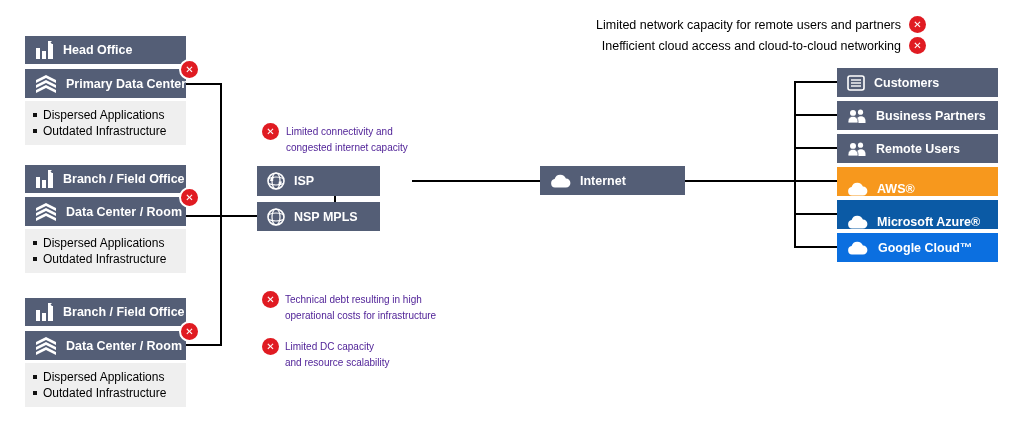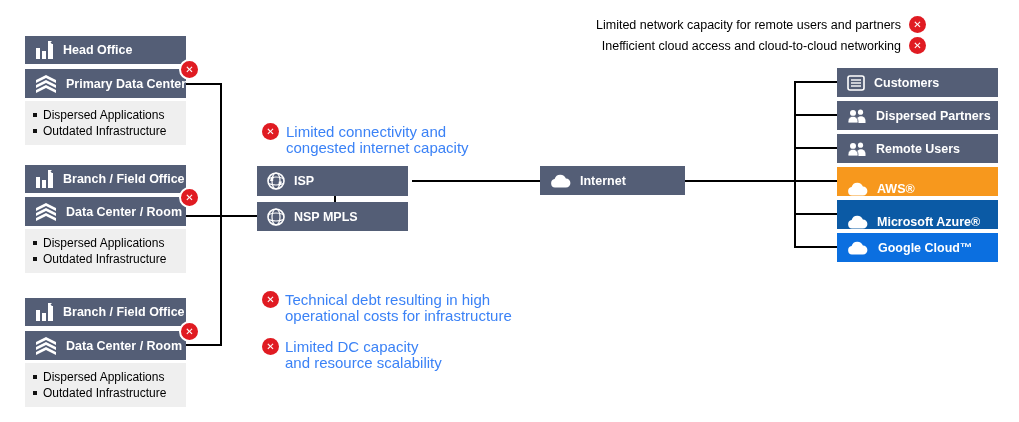--- a/index.html
+++ b/index.html
@@ -7,41 +7,41 @@
   body { font-family:"Liberation Sans","DejaVu Sans",sans-serif; }
   .canvas {
     position:relative; width:1019px; height:422px; background:#ffffff; overflow:hidden;
   }
   .node {
     position:absolute; display:flex; align-items:center; gap:9px;
     background:#545E76; color:#ffffff; font-weight:700; font-size:12.5px;
     height:29px; padding-left:10px; width:161px;
   }
   .node .lbl { white-space:nowrap; }
-  .node.mid { width:151px; }
+  .node.mid { width:123px; }
   .node.inet { width:145px; }
   .node.aws { background:#F7981D; }
   .node.azure { background:#0B5AA5; }
   .node.gcp { background:#0B6FE0;gap:10px; }
   .sublist {
     position:absolute; width:161px; background:#EFEFEF; color:#000;
     font-size:12px; padding:6px 4px 6px 8px;
   }
   .sublist .li { display:flex; align-items:center; gap:6px; line-height:16px; white-space:nowrap; }
   .sq { width:4px; height:4px; background:#111; flex:0 0 auto; }
   .hline, .vline { position:absolute; background:#000; }
   .hline { height:2px; }
   .vline { width:2px; }
   .badge {
     position:absolute; width:17px; height:17px; border-radius:50%;
     background:#E01B22; color:#fff; display:flex; align-items:center; justify-content:center;
     font-size:10px; font-weight:700; line-height:1;
   }
   .badge.ringed { width:21px; height:21px; border:2px solid #ffffff; }
-  .ann { position:absolute; font-size:15px; line-height:16px; color:#3b82f6; }
+  .ann { position:absolute; font-size:10px; line-height:16px; color:#4c1d95; }
   .ann-row {
     position:absolute; display:flex; align-items:center; gap:8px;
     font-size:12.5px; color:#000; height:17px;
   }
   .ann-row .badge { position:static; flex:0 0 auto; }
   .icon { flex:0 0 auto; display:block; }
   svg { display:block; }
 </style>
 </head>
 <body>
@@ -227,21 +227,21 @@
     </svg>
     <span class="lbl">Customers</span>
   </div>
   <div class="node" style="left:837px; top:101px;">
     <svg class="icon" width="20" height="14" viewBox="0 0 20 14">
       <circle cx="13.5" cy="3.2" r="2.6" fill="#fff"></circle>
       <path d="M9.5 14 v-2.2 a4.5 4.5 0 0 1 9 0 V14 Z" fill="#fff"></path>
       <circle cx="6" cy="4" r="3" fill="#fff"></circle>
       <path d="M1 14 v-1.8 a5 5 0 0 1 10 0 V14 Z" fill="#fff" stroke="#545E76" stroke-width="0.8"></path>
     </svg>
-    <span class="lbl">Dispersed Partners</span>
+    <span class="lbl">Business Partners</span>
   </div>
   <div class="node" style="left:837px; top:134px;">
     <svg class="icon" width="20" height="14" viewBox="0 0 20 14">
       <circle cx="13.5" cy="3.2" r="2.6" fill="#fff"></circle>
       <path d="M9.5 14 v-2.2 a4.5 4.5 0 0 1 9 0 V14 Z" fill="#fff"></path>
       <circle cx="6" cy="4" r="3" fill="#fff"></circle>
       <path d="M1 14 v-1.8 a5 5 0 0 1 10 0 V14 Z" fill="#fff" stroke="#545E76" stroke-width="0.8"></path>
     </svg>
     <span class="lbl">Remote Users</span>
   </div>

